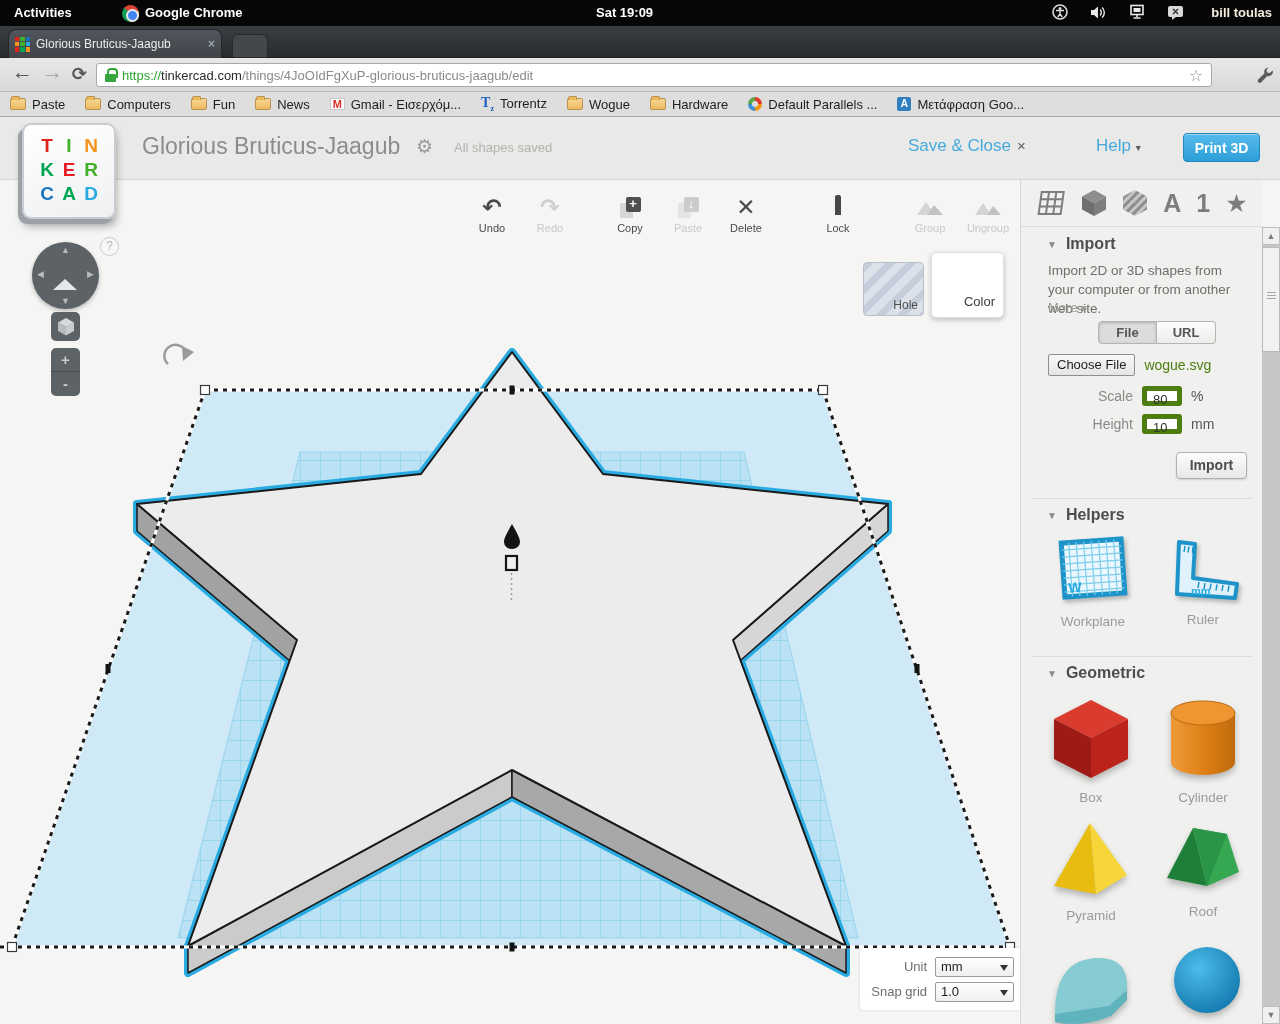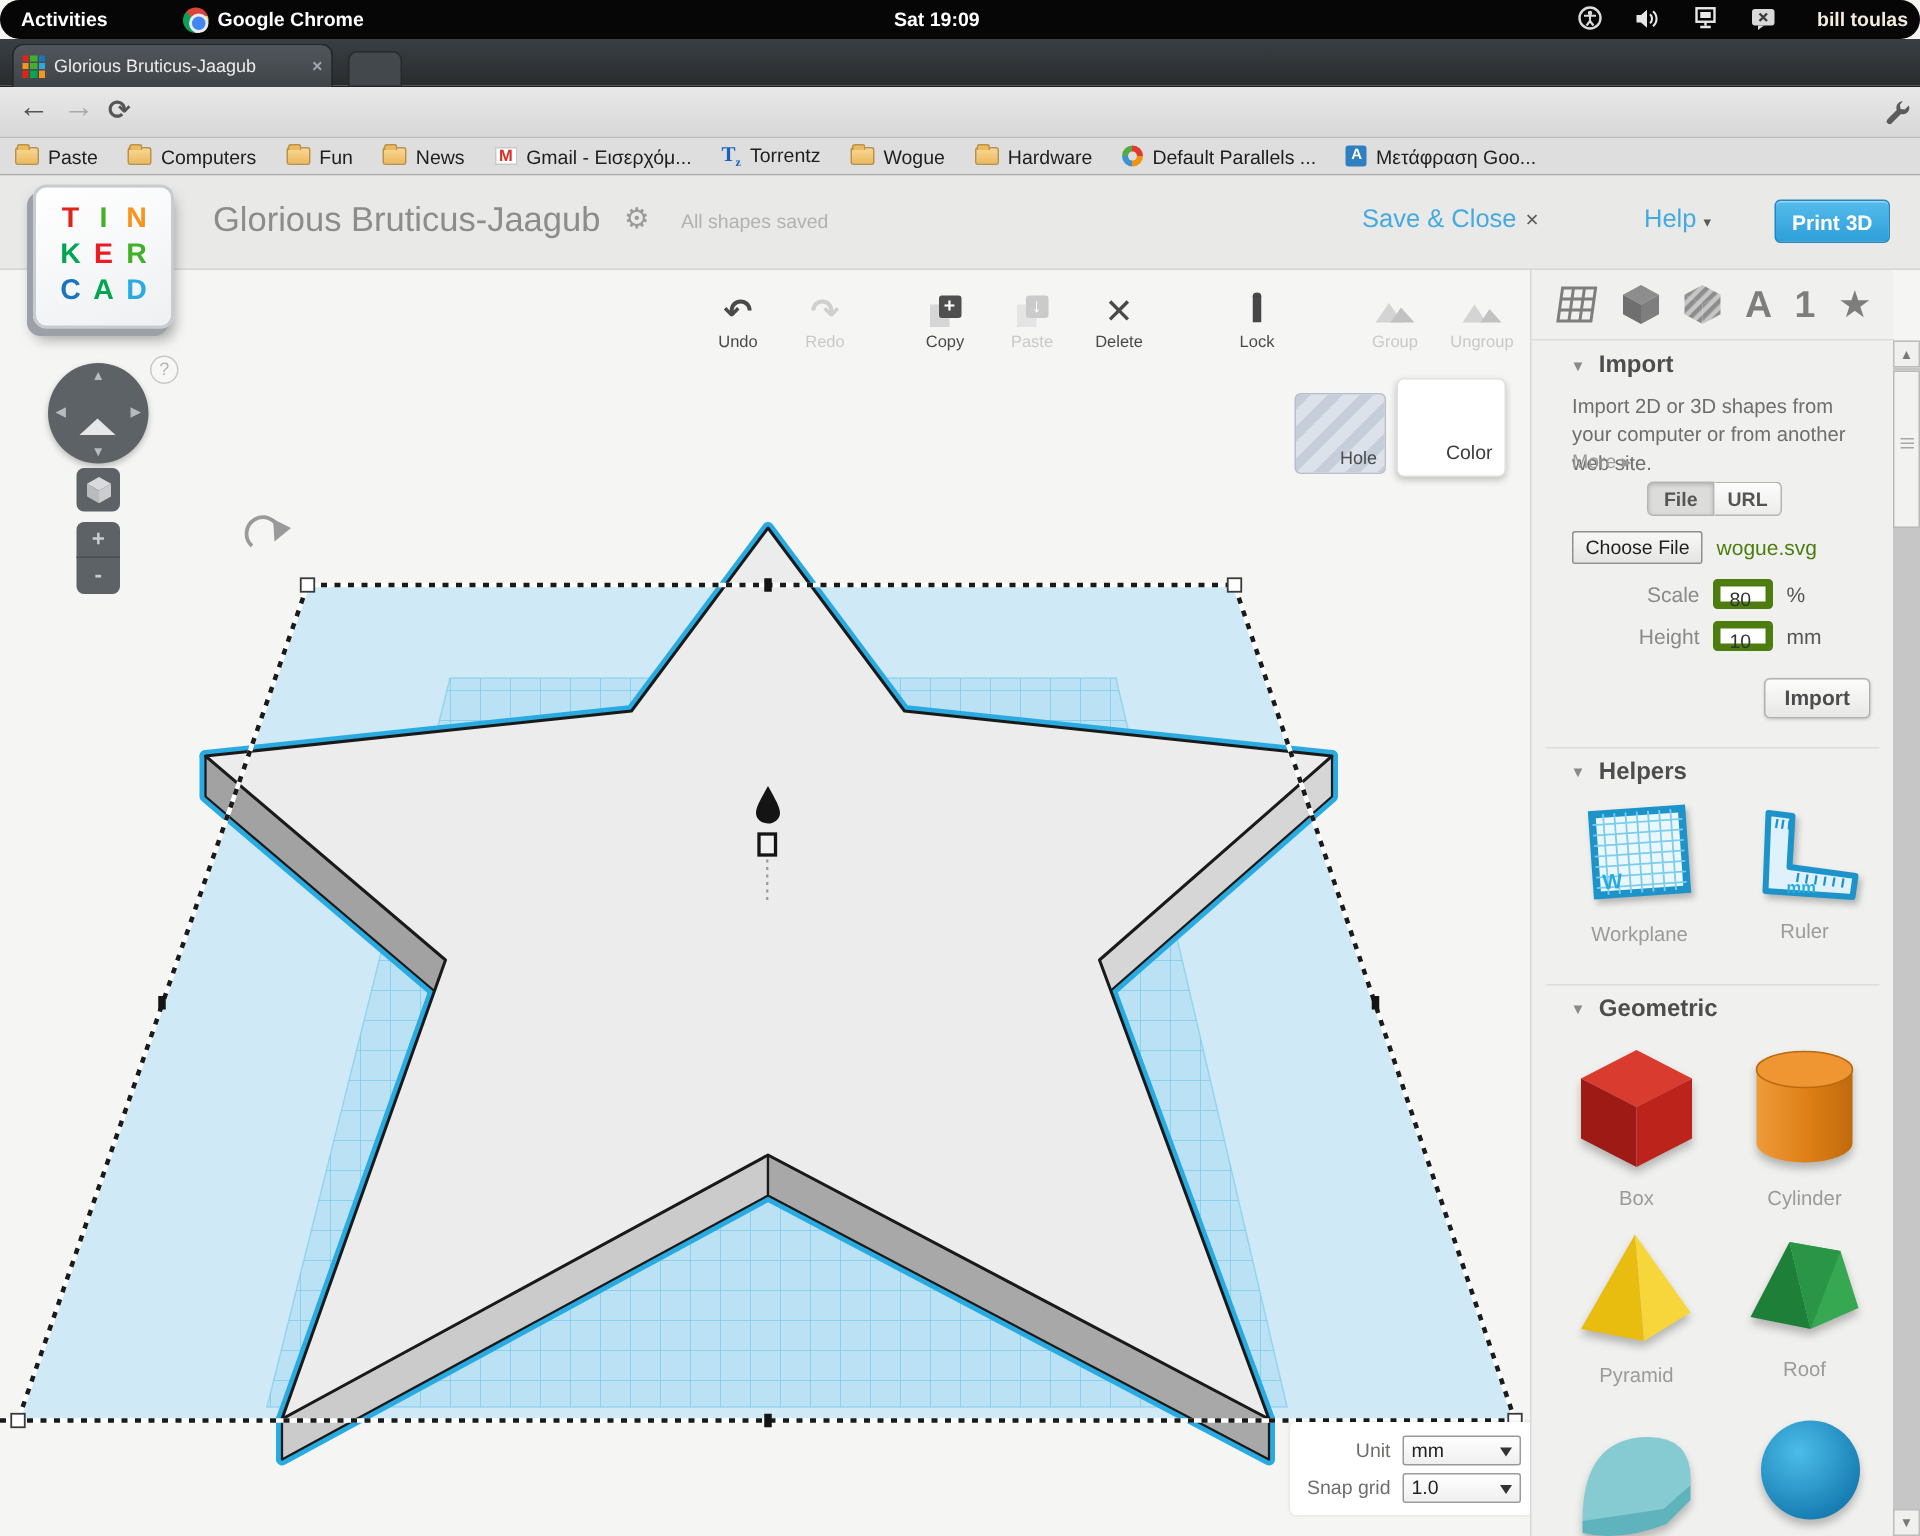--- a/index.html
+++ b/index.html
@@ -1,20 +1,20 @@
 <!DOCTYPE html>
 <html><head>
 <meta charset="utf-8">
 <style>
   * { margin:0; padding:0; box-sizing:border-box; }
   body { font-family:"Liberation Sans","DejaVu Sans",sans-serif; }
   #screen { position:relative; width:1280px; height:1024px; overflow:hidden; background:#f5f5f4; }
 
   
-  #sysbar { position:absolute; left:0; top:0; width:1280px; height:26px; background:#060606; color:#fff;border-radius:13px; }
+  #sysbar { position:absolute; left:0; top:0; width:1280px; height:26px; background:#060606; color:#fff; }
   #sysbar .sb-item { position:absolute; top:0; height:26px; line-height:26px; font-size:13px; font-weight:bold; }
   #activities { left:14px; }
   #chrome-ind { left:122px; display:flex; align-items:center; gap:6px; }
   .chrome-ball { width:17px; height:17px; border-radius:50%;
      background:conic-gradient(from -50deg,#db4437 0 120deg,#ffcd40 120deg 235deg,#0f9d58 235deg 360deg); position:relative; }
   .chrome-ball::after { content:""; position:absolute; left:4px; top:4px; width:9px; height:9px; border-radius:50%;
      background:#4285f4; border:2px solid #e8eaed; }
   #clock { left:596px; }
   #sys-icons { position:absolute; right:96px; top:4px; display:flex; gap:22px; align-items:center; }
   #sys-icons svg { display:block; }
@@ -153,21 +153,21 @@
   #sb-icons { position:absolute; left:0; top:0; width:242px; height:47px; display:flex; align-items:center;
      justify-content:center; gap:15px; border-bottom:1px solid #dcdcda; }
   #sb-icons .si { color:#7e7e7e; font-weight:bold; font-size:25px; line-height:1; }
   .sec-head { display:flex; align-items:center; gap:9px; padding-left:26px; }
   .sec-head .tri { color:#8a8a8a; font-size:10px; }
   .sec-head .ht { font-size:16px; font-weight:bold; color:#4d4d4d; }
   #import-head { position:absolute; top:55px; left:0; }
   #import-desc { position:absolute; top:82px; left:27px; width:186px; font-size:13.5px; color:#6e6e6c; line-height:1.4; }
   #more-link { position:absolute; top:120px; left:27px; font-size:13px; color:#9a9a98; }
   #file-url { position:absolute; top:141px; left:77px; display:flex; }
-  .seg { width:45px; height:23px; font-size:13px; font-weight:bold; color:#555; text-align:center; line-height:22px;
+  .seg { width:59px; height:23px; font-size:13px; font-weight:bold; color:#555; text-align:center; line-height:22px;
      border:1px solid #b5b5b3; }
   .seg.active { background:#dcdcda; border-radius:4px 0 0 4px; box-shadow:inset 0 1px 3px rgba(0,0,0,.2); }
   .seg.raised { background:linear-gradient(#fdfdfd,#ececea); border-left:none; border-radius:0 4px 4px 0; }
   #choose-row { position:absolute; top:174px; left:27px; display:flex; align-items:center; gap:9px; }
   #choose-btn { height:22px; padding:0 8px; font-size:13px; color:#1e1e1e; background:linear-gradient(#f8f8f6,#e5e5e3);
      border:1px solid #8f8f8d; border-radius:2px; line-height:20px; }
   #file-name { font-size:14px; color:#4d7c0f; }
   .num-row { position:absolute; left:0; width:242px; display:flex; align-items:center; gap:9px; }
   #scale-row { top:206px; } #height-row { top:234px; }
   .num-lbl { width:112px; text-align:right; font-size:14px; color:#8a8a88; }
@@ -243,20 +243,25 @@
       <span id="tab-title">Glorious Bruticus-Jaagub</span>
       <span id="tab-close">×</span>
     </div>
     <div id="newtab-stub"></div>
   </div>
 
   <div id="navbar">
     <div id="back-btn" class="nav-arrow">←</div>
     <div id="fwd-btn" class="nav-arrow">→</div>
     <div id="reload-btn" class="nav-arrow">⟳</div>
+    <div id="urlbar">
+      <span class="padlock"></span>
+      <span id="url-text"><span class="https">https</span><span class="https">://</span><span class="host">tinkercad.com</span><span class="path">/things/4JoOIdFgXuP-glorious-bruticus-jaagub/edit</span></span>
+      <span id="url-star">☆</span>
+    </div>
     <svg id="wrench" width="18" height="18" viewBox="0 0 18 18">
       <path d="M12.5 1.5 a4.3 4.3 0 0 0 -4 5.8 L2.2 13.6 a2 2 0 0 0 2.8 2.8 L11.3 10 a4.3 4.3 0 0 0 5.3 -5.6 L13.8 7 L11 6.6 L10.6 3.8 Z" fill="#5b5b5b"></path>
     </svg>
   </div>
 
   <div id="bookmarks">
     <div class="bm">
         <span class="folder"></span>
         <span>Paste</span>
       </div>

